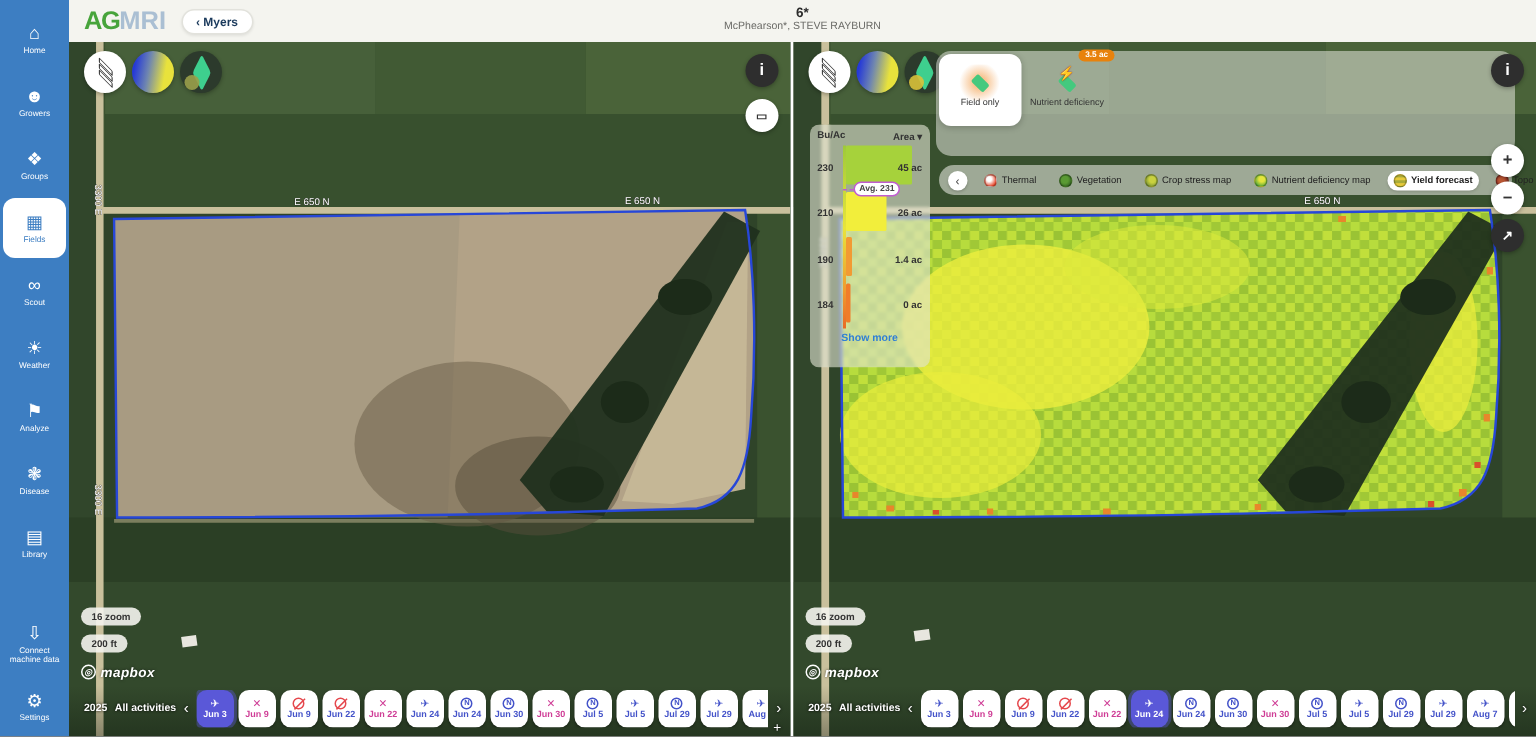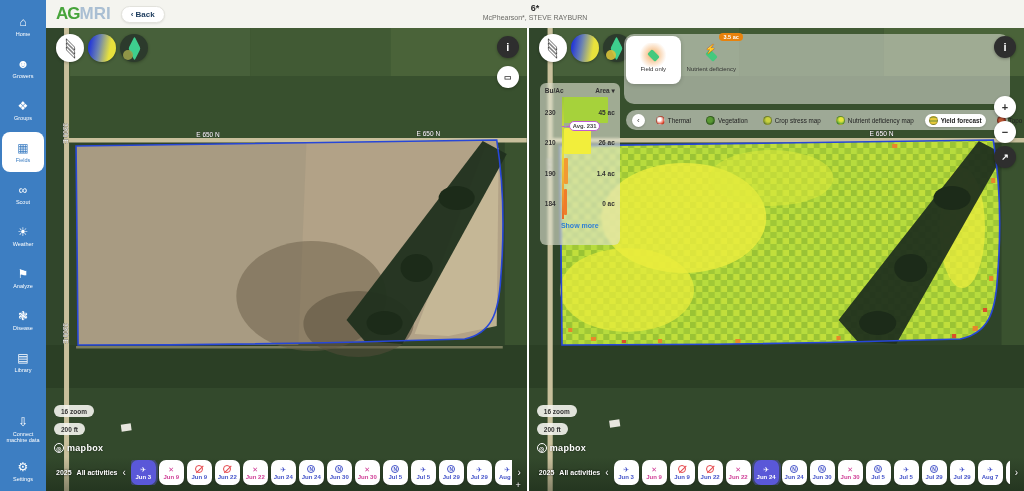--- a/index.html
+++ b/index.html
@@ -40,21 +40,21 @@
   .circ-white{background:#fff;color:#333;}
   .circ-dark{background:#2e2e2e;color:#fff;}
   .grad-circ{background:linear-gradient(100deg,#2438d8 10%,#6f86b0 40%,#e8e23c 75%);}
   .fieldview-circ{background:#2c3a2c;}
   .fieldview-circ .dia{width:13px;height:13px;background:#3ecf8e;transform:rotate(45deg) skew(18deg,18deg);border-radius:2px;}
   .fieldview-circ .dot{position:absolute;left:3px;bottom:2px;width:10px;height:10px;border-radius:50%;background:#9aa04a;opacity:.9;}
   .layers-glyph{width:13px;height:13px;position:relative;}
   .layers-glyph i{position:absolute;left:0;width:13px;height:5px;border:1.3px solid #333;transform:rotate(45deg) skewX(45deg) scaleY(.5);border-radius:1px;}
   .layers-glyph i:nth-child(1){top:0;}.layers-glyph i:nth-child(2){top:4px;}.layers-glyph i:nth-child(3){top:8px;}
   .zoom-pill{position:absolute;background:rgba(244,244,238,.9);border-radius:9px;font-size:6.5px;font-weight:700;color:#333;padding:2.5px 7px;}
-  .mapbox-logo{position:absolute;display:flex;align-items:center;gap:3px;color:#fff;font-weight:700;font-size:9px;letter-spacing:.3px;text-shadow:0 0 2px rgba(0,0,0,.6);}
+  .mapbox-logo{position:absolute;display:flex;align-items:center;gap:3px;color:#fff;font-weight:700;font-size:9px;letter-spacing:.3px;text-shadow:0 0 2px rgba(0,0,0,.6);font-style:italic;}
   .mapbox-logo .mb-circ{width:10px;height:10px;border:1.5px solid #fff;border-radius:50%;display:flex;align-items:center;justify-content:center;font-size:6px;}
   
   #legend{position:absolute;left:11px;top:55px;width:80px;height:162px;background:rgba(225,228,210,.62);border-radius:6px;padding:4px 5px 2px;z-index:12;backdrop-filter:blur(1px);}
   #legend-head{display:flex;justify-content:space-between;font-size:6.5px;font-weight:700;color:#333;margin-bottom:2px;}
   #legend-area-label{cursor:pointer;}
   #legend-rows{position:relative;height:122px;}
   #legend-axis{position:absolute;left:17px;top:0;bottom:0;width:2px;background:linear-gradient(#9ec93a,#e8e43c 45%,#ef9a2e 80%,#e96a26);}
   .lg-row{position:relative;height:30.5px;display:flex;align-items:center;}
   .lg-val{width:16px;font-size:6.5px;font-weight:700;color:#333;}
   .lg-bar{height:26px;margin-left:3px;border-radius:1px;align-self:flex-start;}
@@ -151,21 +151,21 @@
       </div>
     </nav>
 
   <div id="main">
 
     <div id="header">
       <div id="logo">
         <span class="ag">AG</span>
           <span class="mri">MRI</span>
       </div>
-      <button id="back-btn">‹ Back</button>
+      <button id="back-btn">‹ Myers</button>
       <div id="hdr-center">
         <div id="hdr-title">6*</div>
         <div id="hdr-sub">McPhearson*, STEVE RAYBURN</div>
       </div>
     </div>
 
     <div id="maps">
 
       <div class="panel" id="panel-left">
         <svg class="mapsvg" viewBox="0 0 480 463" preserveAspectRatio="none">

